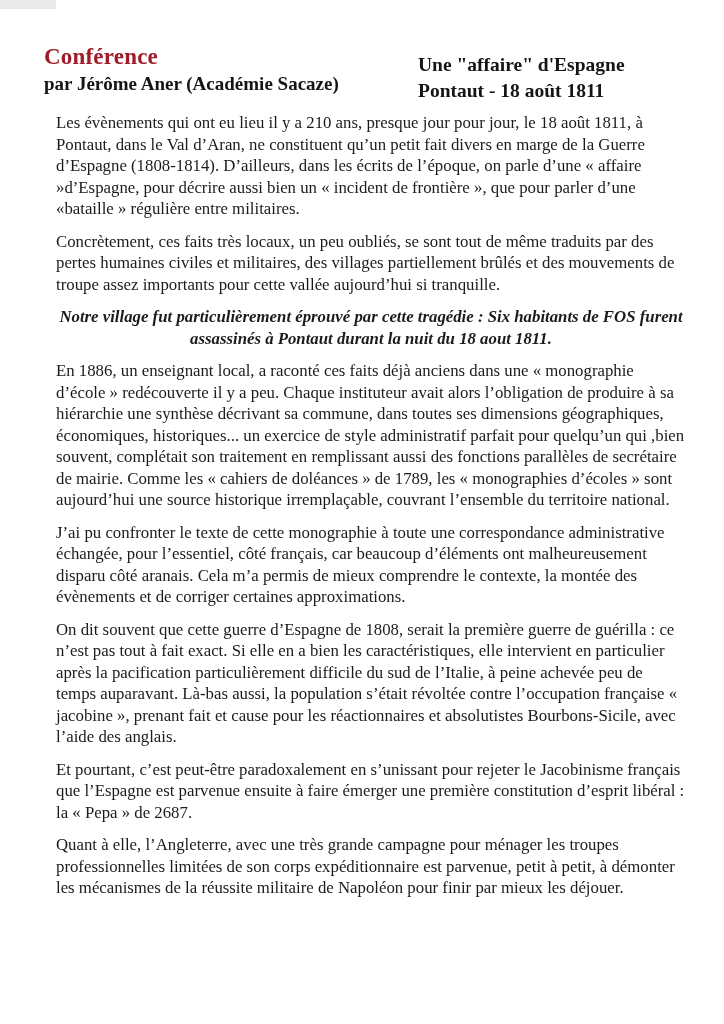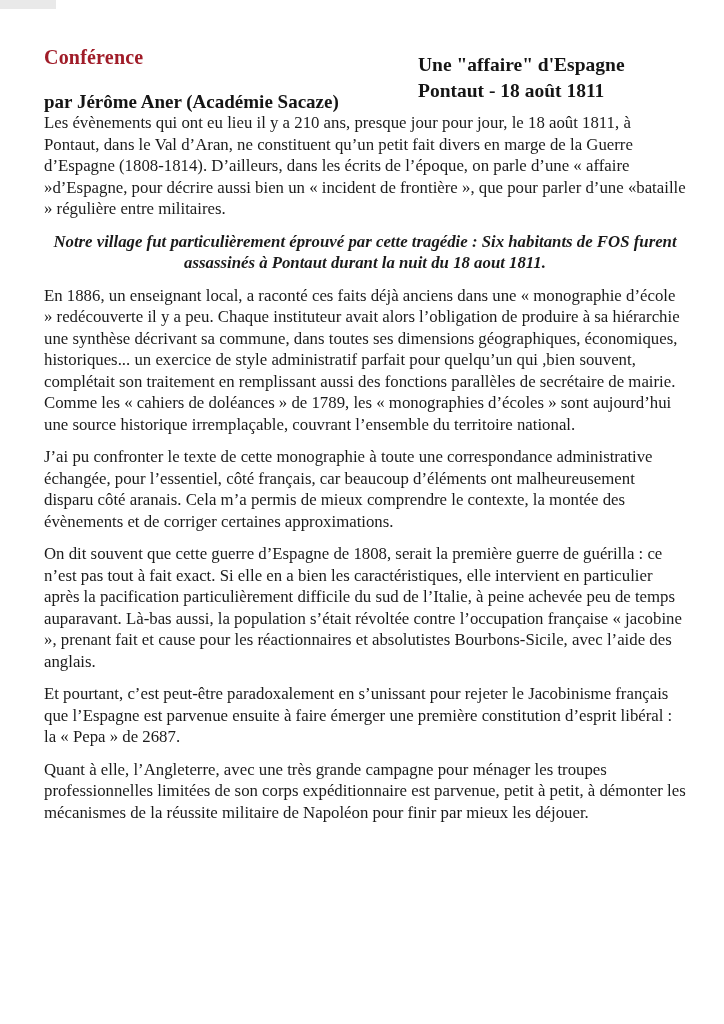--- a/index.html
+++ b/index.html
@@ -24,27 +24,27 @@
     height: 9px;
     background: #e9e9e9;
   }
   .header-left {
     position: absolute;
     left: 44px;
     top: 44px;
   }
   .doc-title {
     margin: 0;
-    font-size: 20px;
+    font-size: 23px;
     font-weight: bold;
     line-height: 26px;
     letter-spacing: 0.2px;
   }
   .byline {
-    margin: 20px 0 0 0;
+    margin: 2px 0 0 0;
     font-size: 19px;
     font-weight: bold;
     line-height: 23px;
     color: #151515;
   }
   .header-right {
     position: absolute;
     left: 418px;
     top: 52px;
     font-size: 19.5px;
@@ -55,21 +55,21 @@
   .article {
     position: absolute;
     left: 44px;
     top: 112px;
     width: 642px;
     font-size: 16.8px;
     line-height: 21.5px;
     text-align: left;
   }
   .article p {
-    margin: 0 0 11px 0;
+    margin: 0 0 11px 12px;
   }
   .article p.emphasis {
     font-weight: bold;
     font-style: italic;
     text-align: center;
   }
 </style>
 </head>
 <body>
 
@@ -83,20 +83,21 @@
       <div class="byline">par Jérôme Aner (Académie Sacaze)</div>
     </div>
     <div class="header-right">
       <div>Une "affaire" d'Espagne</div>
       <div>Pontaut - 18 août 1811</div>
     </div>
   </header>
 
   <main class="article">
     <p>Les évènements qui ont eu lieu il y a 210 ans, presque jour pour jour, le 18 août 1811, à Pontaut, dans le Val d’Aran, ne constituent qu’un petit fait divers en marge de la Guerre d’Espagne (1808-1814). D’ailleurs, dans les écrits de l’époque, on parle d’une « affaire »d’Espagne, pour décrire aussi bien un « incident de frontière », que pour parler d’une «bataille » régulière entre militaires.</p>
+    <p>Concrètement, ces faits très locaux, un peu oubliés, se sont tout de même traduits par des pertes humaines civiles et militaires, des villages partiellement brûlés et des mouvements de troupe assez importants pour cette vallée aujourd’hui si tranquille.</p>
     <p class="emphasis">Notre village fut particulièrement éprouvé par cette tragédie : Six habitants de FOS furent assassinés à Pontaut durant la nuit du 18 aout 1811.</p>
     <p>En 1886, un enseignant local, a raconté ces faits déjà anciens dans une « monographie d’école » redécouverte il y a peu. Chaque instituteur avait alors l’obligation de produire à sa hiérarchie une synthèse décrivant sa commune, dans toutes ses dimensions géographiques, économiques, historiques... un exercice de style administratif parfait pour quelqu’un qui ,bien souvent, complétait son traitement en remplissant aussi des fonctions parallèles de secrétaire de mairie. Comme les « cahiers de doléances » de 1789, les « monographies d’écoles » sont aujourd’hui une source historique irremplaçable, couvrant l’ensemble du territoire national.</p>
     <p>J’ai pu confronter le texte de cette monographie à toute une correspondance administrative échangée, pour l’essentiel, côté français, car beaucoup d’éléments ont malheureusement disparu côté aranais. Cela m’a permis de mieux comprendre le contexte, la montée des évènements et de corriger certaines approximations.</p>
     <p>On dit souvent que cette guerre d’Espagne de 1808, serait la première guerre de guérilla : ce n’est pas tout à fait exact. Si elle en a bien les caractéristiques, elle intervient en particulier après la pacification particulièrement difficile du sud de l’Italie, à peine achevée peu de temps auparavant. Là-bas aussi, la population s’était révoltée contre l’occupation française « jacobine », prenant fait et cause pour les réactionnaires et absolutistes Bourbons-Sicile, avec l’aide des anglais.</p>
     <p>Et pourtant, c’est peut-être paradoxalement en s’unissant pour rejeter le Jacobinisme français que l’Espagne est parvenue ensuite à faire émerger une première constitution d’esprit libéral : la « Pepa » de 2687.</p>
     <p>Quant à elle, l’Angleterre, avec une très grande campagne pour ménager les troupes professionnelles limitées de son corps expéditionnaire est parvenue, petit à petit, à démonter les mécanismes de la réussite militaire de Napoléon pour finir par mieux les déjouer.</p>
   </main>
 
 </div>
 

